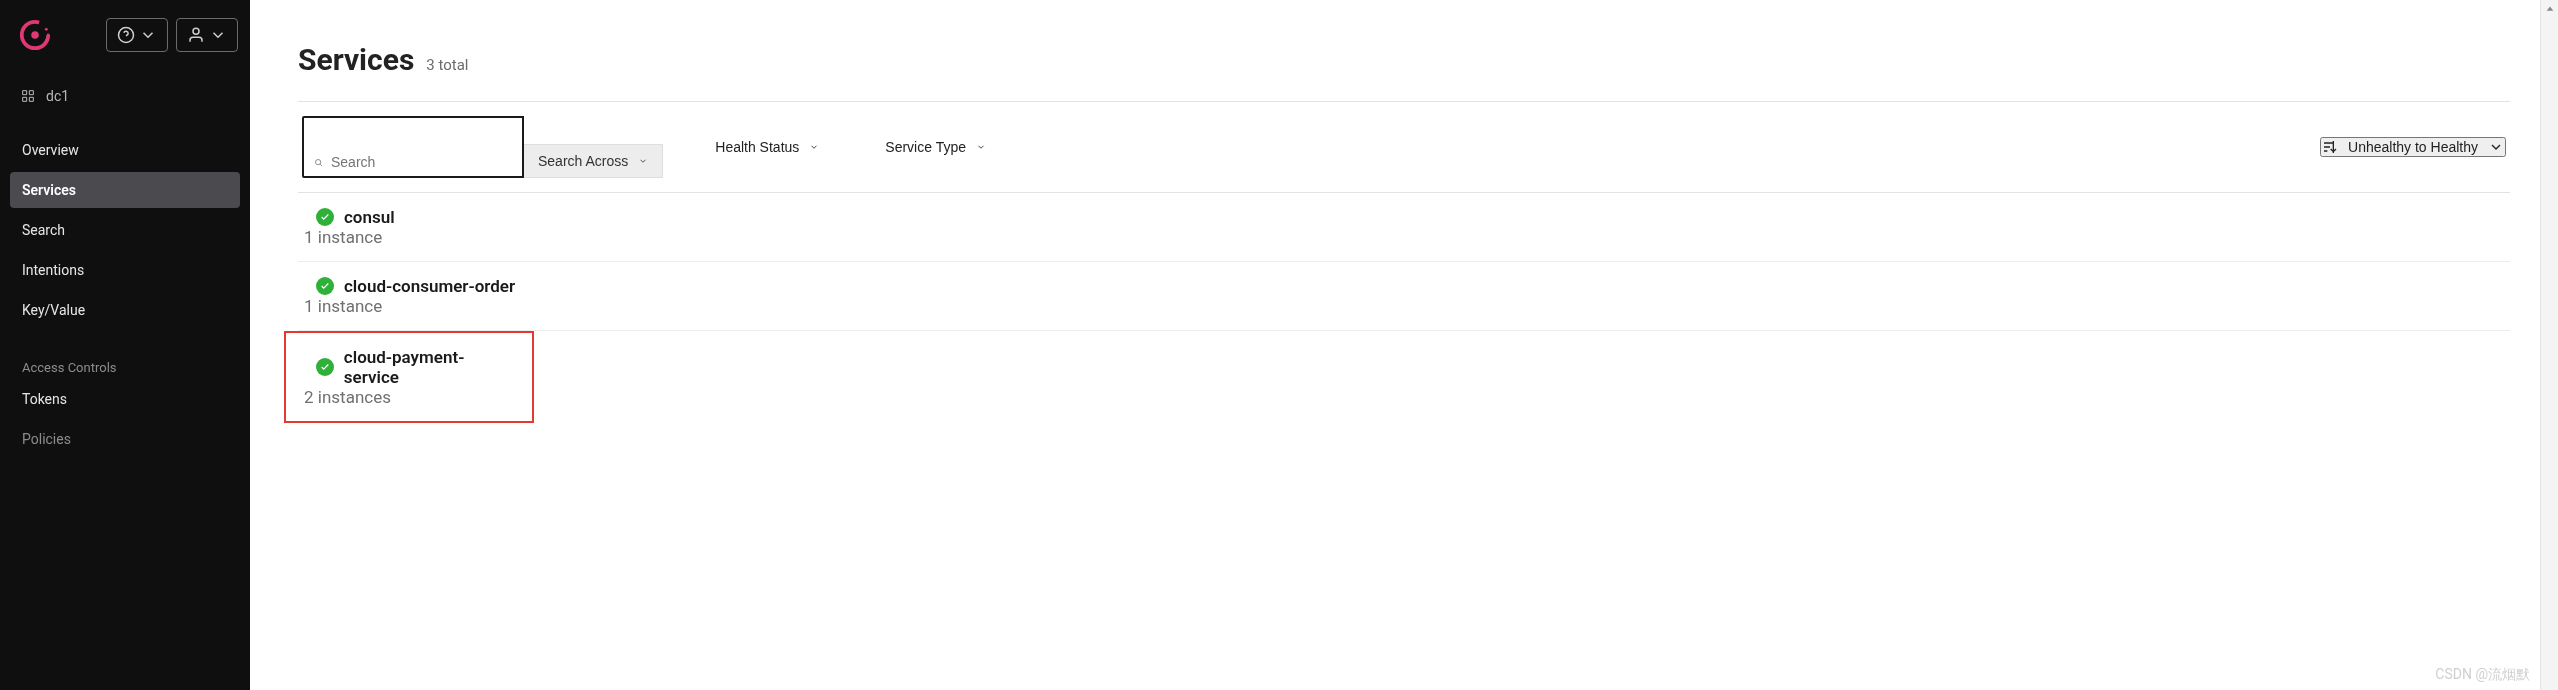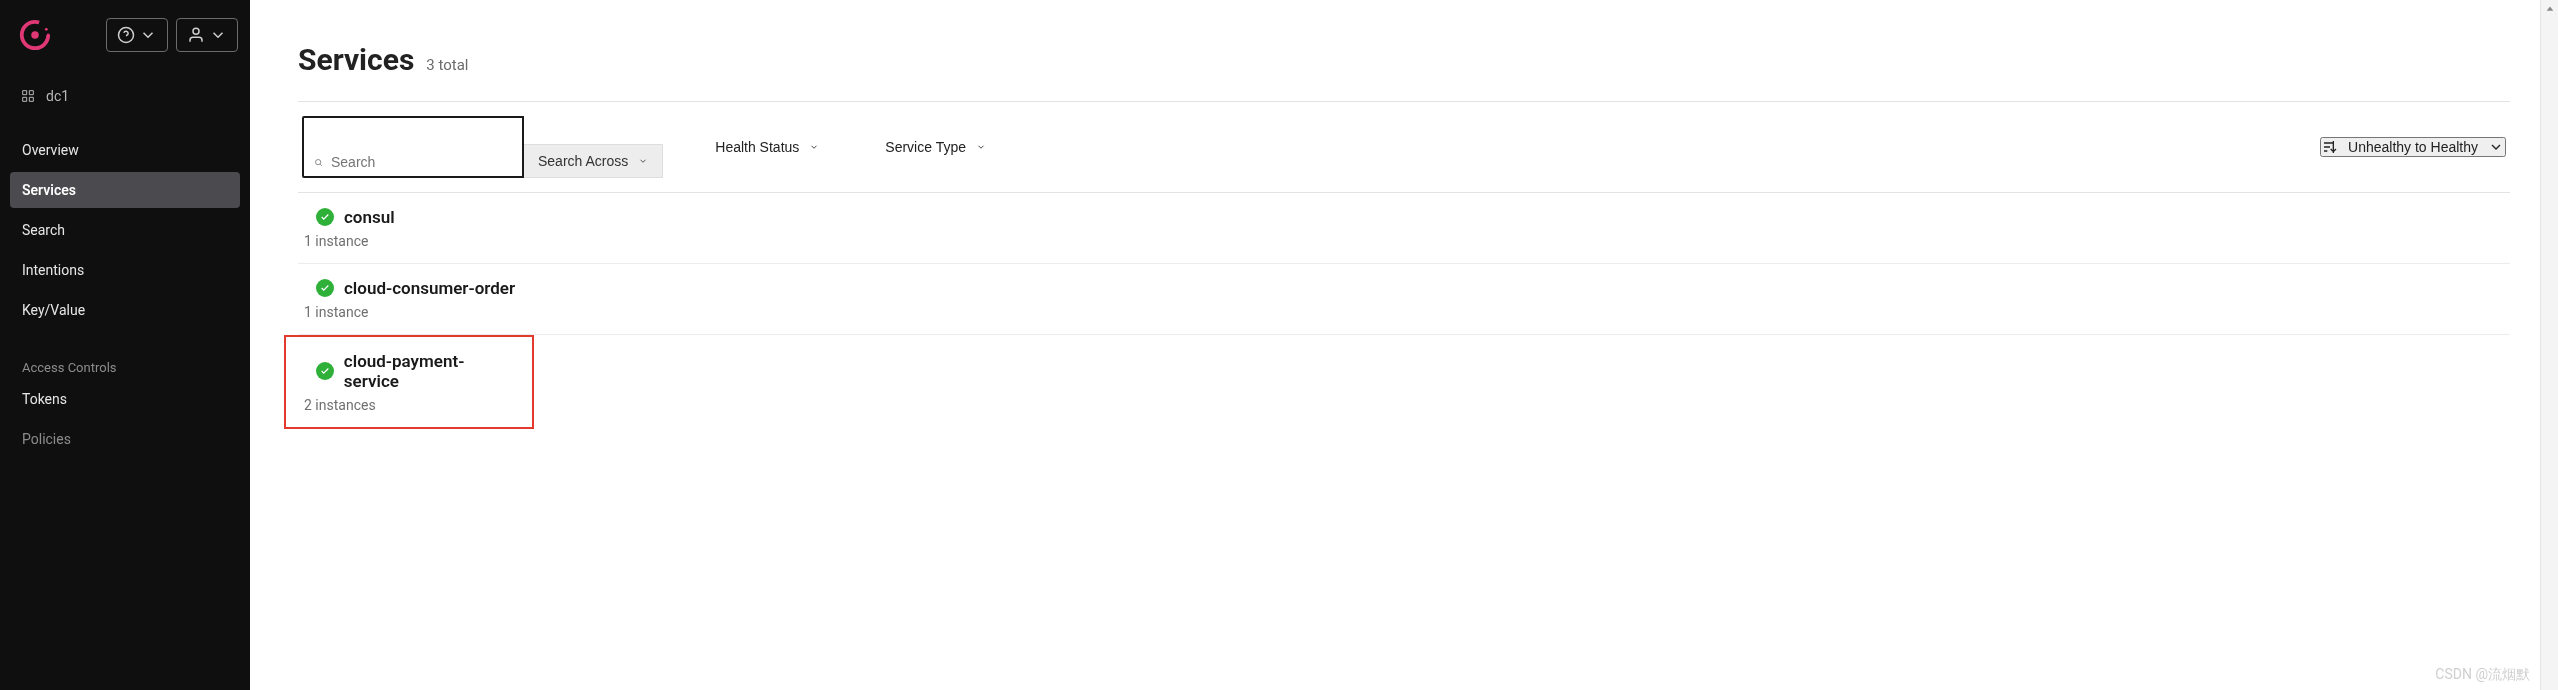--- a/index.html
+++ b/index.html
@@ -38,21 +38,21 @@
     .spacer { flex: 1; }
     .sort-pill { display: flex; align-items: flex-start; gap: 10px; font-size: 14px; color: #222; cursor: pointer; }
     .sort-pill svg { width: 16px; height: 16px; }
     
     .service-list { display: flex; flex-direction: column; }
     .service-row { padding: 14px 6px; border-bottom: 1px solid #ececec; }
     .service-row.highlight { border: 2px solid #e33a2e; margin-left: -14px; padding-left: 18px; padding-right: 14px; width: 250px; }
     .service-name { display: flex; align-items: center; gap: 10px; font-size: 17px; font-weight: 600; color: #1a1a1a; padding-left: 12px; }
     .status-dot { width: 18px; height: 18px; border-radius: 50%; background: #2eb039; display: inline-flex; align-items: center; justify-content: center; }
     .status-dot svg { width: 10px; height: 10px; }
-    .instance-count { font-size: 14px; color: #707070; margin-top: 6px; }
+    .instance-count { font-size: 17px; color: #707070; }
     
     .scrollbar { position: absolute; right: 0; top: 0; bottom: 0; width: 18px; background: #f4f4f4; border-left: 1px solid #e5e5e5; }
     .scroll-arrow { height: 18px; display: flex; align-items: center; justify-content: center; color: #888; }
     .scroll-arrow svg { width: 10px; height: 10px; }
     
     .watermark { position: absolute; bottom: 6px; right: 28px; font-size: 14px; color: #cfcfcf; }
   </style>
 </head>
 <body>
 

